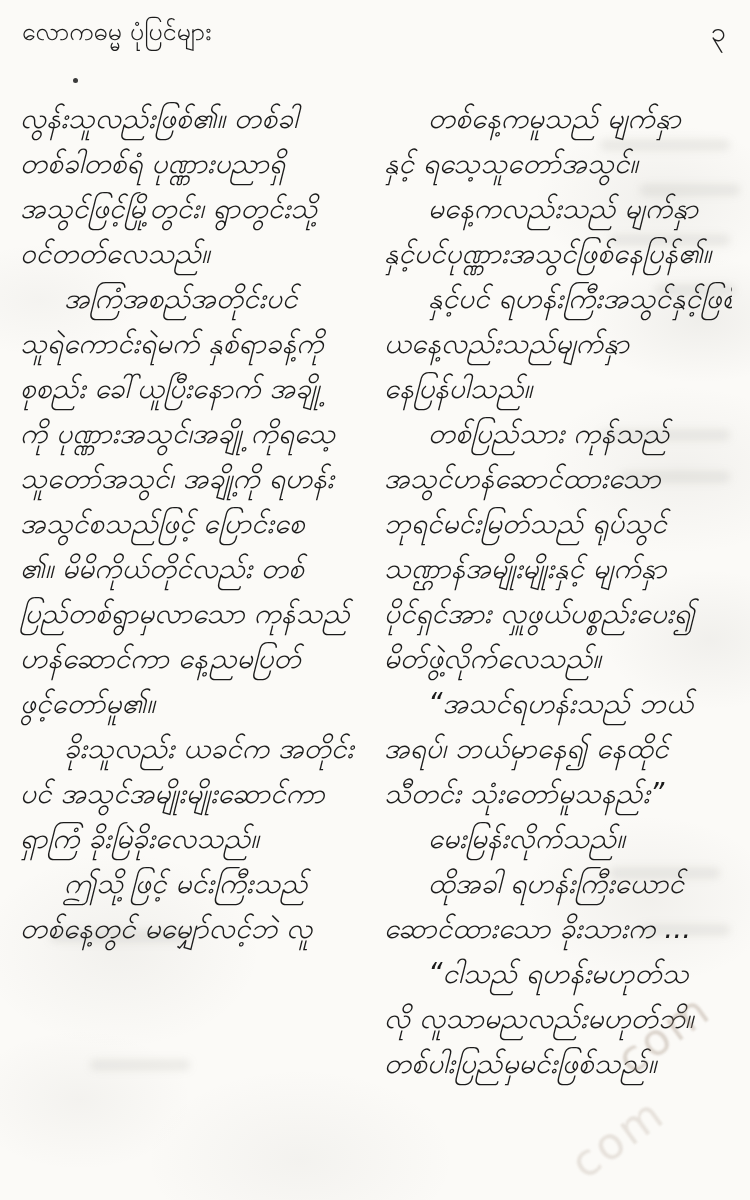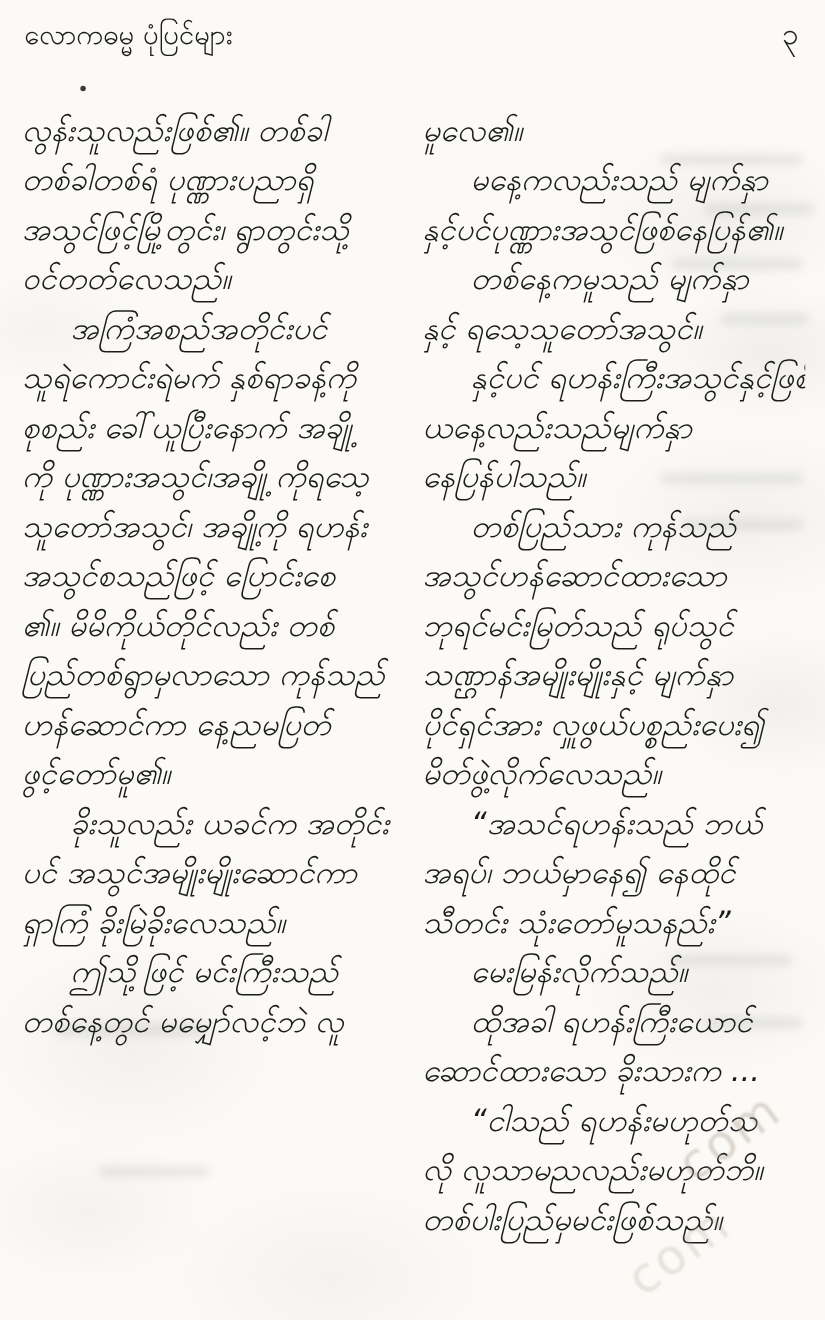--- a/index.html
+++ b/index.html
@@ -119,29 +119,28 @@
         <div class="line">ရှာကြံ ခိုးမြဲခိုးလေသည်။</div>
       </div>
       <div class="para indent">
         <div class="line">ဤသို့ဖြင့် မင်းကြီးသည်</div>
         <div class="line">တစ်နေ့တွင် မမျှော်လင့်ဘဲ လူ</div>
       </div>
     </div>
 
   <div class="column col-right" id="col-right">
       <div class="para">
-        <div class="line">မူလေ၏။</div>
+      </div>
+      <div class="para indent">
+        <div class="line">တစ်နေ့ကမူသည် မျက်နှာ</div>
+        <div class="line">နှင့် ရသေ့သူတော်အသွင်။</div>
       </div>
       <div class="para indent">
         <div class="line">မနေ့ကလည်းသည် မျက်နှာ</div>
         <div class="line">နှင့်ပင်ပုဏ္ဏားအသွင်ဖြစ်နေပြန်၏။</div>
-      </div>
-      <div class="para indent">
-        <div class="line">တစ်နေ့ကမူသည် မျက်နှာ</div>
-        <div class="line">နှင့် ရသေ့သူတော်အသွင်။</div>
       </div>
       <div class="para indent">
         <div class="line">နှင့်ပင် ရဟန်းကြီးအသွင်နှင့်ဖြစ်</div>
         <div class="line">ယနေ့လည်းသည်မျက်နှာ</div>
         <div class="line">နေပြန်ပါသည်။</div>
       </div>
       <div class="para indent">
         <div class="line">တစ်ပြည်သား ကုန်သည်</div>
         <div class="line">အသွင်ဟန်ဆောင်ထားသော</div>
         <div class="line">ဘုရင်မင်းမြတ်သည် ရုပ်သွင်</div>

